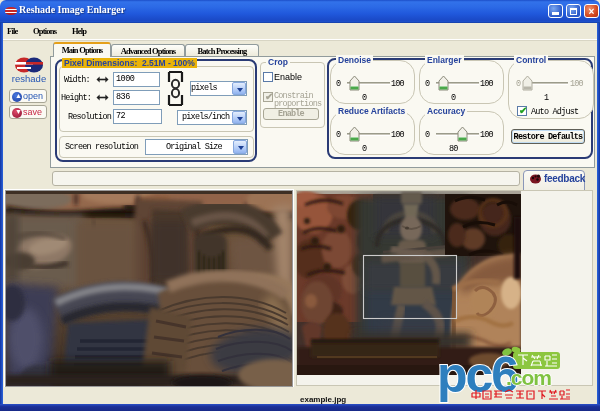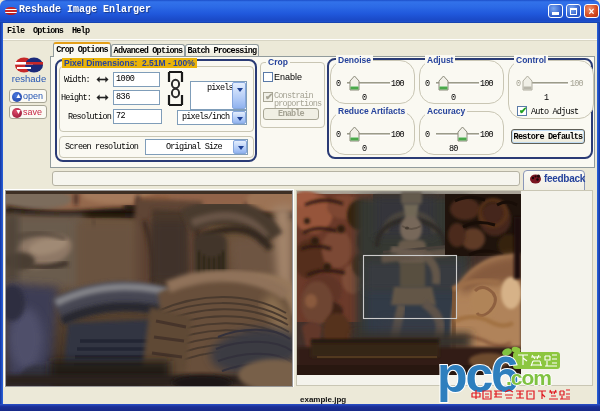--- a/index.html
+++ b/index.html
@@ -1,17 +1,17 @@
 <!DOCTYPE html>
 <html><head><meta charset="utf-8"><style>
 *{margin:0;padding:0;box-sizing:border-box}
 html,body{width:600px;height:411px;overflow:hidden}
 body{font-family:"Liberation Sans",sans-serif;position:relative;background:#ECE9D8}
 .abs{position:absolute}
-.mono{font-family:Liberation Mono, monospace}
+.mono{font-family:Liberation Serif, serif}
 
 #titlebar{left:0;top:0;width:600px;height:23px;background:linear-gradient(180deg,#1c4ec8 0%,#3272ea 8%,#2c6ae6 30%,#2058dc 60%,#1a49c6 88%,#1c50ca 95%,#123a9c 100%);border-radius:6px 6px 0 0}
 #lborder{left:0;top:23px;width:3px;height:382px;background:linear-gradient(90deg,#1334a0,#2b64dd)}
 #rborder{left:597px;top:23px;width:3px;height:382px;background:linear-gradient(90deg,#2b64dd,#1334a0)}
 #bborder{left:0;top:404px;width:600px;height:7px;background:linear-gradient(180deg,#2a50c8,#1b2f96 40%,#182a88)}
 #title-ic{left:5px;top:7px;width:12px;height:8px;border-radius:45%;background:repeating-linear-gradient(180deg,#c62828 0 2px,#fff 2px 3px,#c62828 3px 5px,#fff 5px 6px,#b71c1c 6px 8px)}
 #title-tx{left:19px;top:4px;color:#fff;font-size:10px;font-weight:bold;letter-spacing:0;text-shadow:1px 1px 1px #1a3a8a}
 .wbtn{top:4px;width:15px;height:14px;border-radius:3px;border:1px solid #fff;color:#fff;font-size:9px;text-align:center;line-height:12px}
 #btn-min{left:548px;background:radial-gradient(circle at 35% 30%,#7ba7f0,#2a58c8 70%)}
 #btn-max{left:566px;background:radial-gradient(circle at 35% 30%,#7ba7f0,#2a58c8 70%)}
@@ -98,21 +98,21 @@
 <div class="abs" id="rborder"></div>
 <div class="abs" id="bborder"></div>
 <div class="abs" id="menubar"></div>
 <div class="abs menuitem mono" style="left:7px">File</div>
 <div class="abs menuitem mono" style="left:33px">Options</div>
 <div class="abs menuitem mono" style="left:72px">Help</div>
 
 <div class="abs tab mono" id="tab2">Advanced Options</div>
 <div class="abs tab mono" id="tab3">Batch Processing</div>
 <div class="abs" id="tabpanel"></div>
-<div class="abs tab mono" id="tab1">Crop Options</div>
+<div class="abs tab mono" id="tab1">Main Options</div>
 
 <svg class="abs" id="logo" viewBox="0 0 30 16">
   <ellipse cx="10" cy="8" rx="9" ry="7.5" fill="#c62828"></ellipse>
   <ellipse cx="20" cy="8" rx="9" ry="7.5" fill="#1a2a7a"></ellipse>
   <rect x="1" y="5" width="18" height="2.6" fill="#fff"></rect>
   <rect x="12" y="5" width="17" height="2.6" fill="#c62828"></rect>
   <rect x="3" y="10" width="14" height="2" fill="#fff"></rect>
 </svg>
 <div class="abs" id="rst">reshade</div>
 <div class="abs sbtn" id="btn-open">
@@ -145,21 +145,21 @@
     <path d="M9.4,0.5 L12.5,3.5 L9.4,6.5 Z" fill="#222"></path>
   </svg>
 <div class="field" style="left:113px;top:90px;width:47px;height:15px;line-height:13px">836</div>
 <div class="lbl" style="left:68px;top:112px">Resolution</div>
 <div class="field" style="left:113px;top:109px;width:49px;height:15px;line-height:13px">72</div>
 <svg class="abs" style="left:163px;top:70px" width="26" height="37" viewBox="0 0 26 37">
 <path d="M6,2 H19 M6,35 H19 M6,2 V12 M6,25 V35 M19,2 V12 M19,25 V35" stroke="#1a1a1a" stroke-width="2.2" fill="none"></path>
 <ellipse cx="12.5" cy="14" rx="3.6" ry="4.2" fill="none" stroke="#2a2a2a" stroke-width="2"></ellipse>
 <ellipse cx="12.5" cy="23" rx="3.6" ry="4.2" fill="none" stroke="#2a2a2a" stroke-width="2"></ellipse>
 </svg>
-<div class="combo" style="left:190px;top:81px;width:57px;height:29px;line-height:13px;padding-left:16px">pixels<span class="ar"></span></div>
+<div class="combo" style="left:190px;top:81px;width:57px;height:15px;line-height:13px;padding-left:0">pixels<span class="ar"></span></div>
 <div class="combo" style="left:177px;top:110px;width:70px;height:15px;line-height:13px;padding-left:4px">pixels/inch<span class="ar"></span></div>
 
 <div class="abs grp" id="grp-sr"></div>
 <div class="lbl" style="left:65px;top:142px">Screen resolution</div>
 <div class="combo" style="left:145px;top:139px;width:103px;height:16px;line-height:14px;padding-left:20px">Original Size<span class="ar"></span></div>
 
 <div class="abs grp" id="grp-crop">
     <span class="grptitle">Crop</span>
   </div>
 <div class="cb" style="left:263px;top:72px"></div>
@@ -176,21 +176,21 @@
 <div class="strack" style="left:347px;top:82px;width:43px"></div>
 <svg class="thumb" style="left:349px;top:75px" viewBox="0 0 11 16">
     <path d="M1,6 L5.5,1 L10,6 V15 H1 Z" fill="#f2f0e8" stroke="#8a8a7a"></path>
     <path d="M1.5,11.5 H9.5 V14.5 H1.5 Z" fill="#4aa84a"></path>
     <path d="M1.5,11.5 H9.5" stroke="#9ed49e"></path>
   </svg>
 <div class="snum" style="left:391px;top:79px">100</div>
 <div class="snum" style="left:362px;top:93px">0</div>
 
 <div class="sgrp" style="left:419px;top:60px;width:85px;height:44px">
-    <span class="grptitle">Adjust</span>
+    <span class="grptitle">Enlarger</span>
   </div>
 <div class="snum" style="left:425px;top:79px">0</div>
 <div class="strack" style="left:436px;top:82px;width:43px"></div>
 <svg class="thumb" style="left:438px;top:75px" viewBox="0 0 11 16">
     <path d="M1,6 L5.5,1 L10,6 V15 H1 Z" fill="#f2f0e8" stroke="#8a8a7a"></path>
     <path d="M1.5,11.5 H9.5 V14.5 H1.5 Z" fill="#4aa84a"></path>
     <path d="M1.5,11.5 H9.5" stroke="#9ed49e"></path>
   </svg>
 <div class="snum" style="left:480px;top:79px">100</div>
 <div class="snum" style="left:451px;top:93px">0</div>

